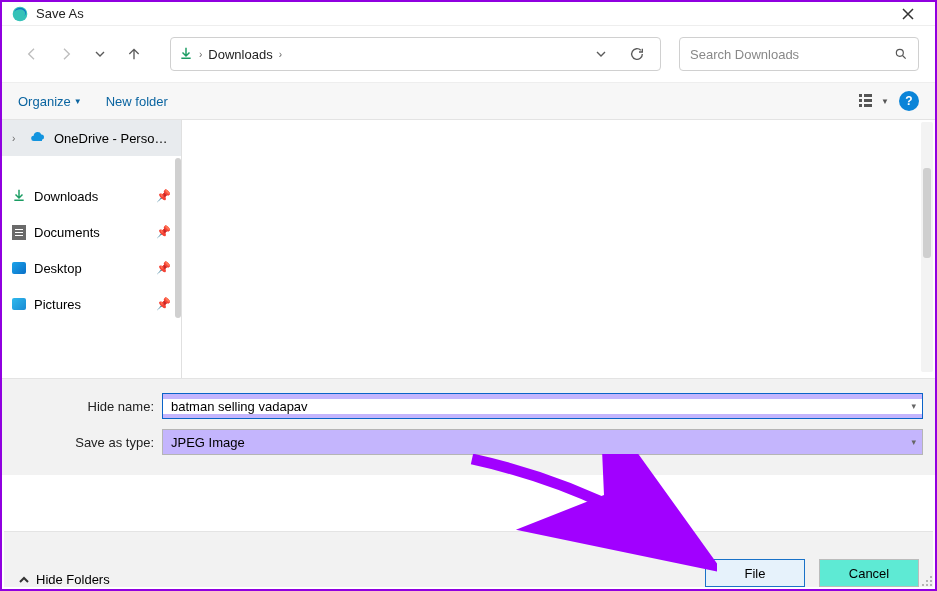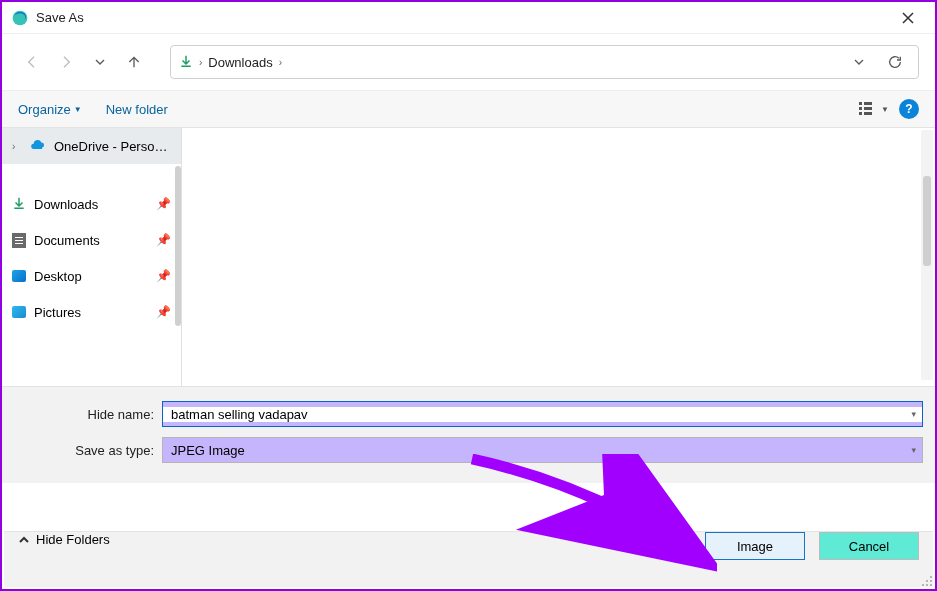--- a/index.html
+++ b/index.html
@@ -1,17 +1,17 @@
 <!DOCTYPE html>
 <html><head>
 <meta charset="utf-8">
 <style>
 *{box-sizing:border-box;margin:0;padding:0;font-family:"Segoe UI",Arial,sans-serif;font-size:13px;}
 body{width:937px;height:591px;background:#fff;border:2px solid #9000e0;position:relative;overflow:hidden;}
-.titlebar{height:32px;display:flex;align-items:center;padding:0 4px 0 10px;border-bottom:1px solid #eee;}
+.titlebar{height:24px;display:flex;align-items:center;padding:0 4px 0 10px;border-bottom:1px solid #eee;}
 .titlebar .app-icon{width:16px;height:16px;margin-right:8px;}
 .titlebar .title{flex:1;color:#222;}
 .titlebar .close{width:46px;height:100%;display:flex;align-items:center;justify-content:center;cursor:pointer;}
 .titlebar .close svg{width:12px;height:12px;stroke:#333;stroke-width:1.5;}
 .navbar{height:56px;display:flex;align-items:center;padding:0 16px;gap:6px;}
 .nav-btn{width:28px;height:28px;display:flex;align-items:center;justify-content:center;color:#5a5a5a;cursor:pointer;}
 .nav-btn.disabled{color:#bdbdbd;cursor:default;}
 .nav-btn svg{width:16px;height:16px;fill:none;stroke:currentColor;stroke-width:2;}
 .address{flex:1;height:34px;border:1px solid #d0d0d0;border-radius:4px;margin-left:16px;display:flex;align-items:center;padding:0 8px;gap:6px;}
 .address .loc-icon svg{width:14px;height:14px;}
@@ -52,21 +52,21 @@
 .main-scroll{position:absolute;right:2px;top:2px;width:12px;height:250px;background:#f3f3f3;border-radius:2px;}
 .main-scroll::before{content:"";position:absolute;top:46px;left:2px;right:2px;height:90px;background:#cfcfcf;border-radius:3px;}
 .form-area{background:#f2f2f2;border-top:1px solid #e3e3e3;padding:14px 12px 10px 12px;}
 .frow{display:flex;align-items:center;gap:8px;margin-bottom:10px;}
 .frow label{width:140px;text-align:right;color:#222;}
 .frow .field{flex:1;height:26px;border:1px solid #b5b5b5;background:#c4b5fd;position:relative;display:flex;align-items:center;}
 .frow .field.active{border-color:#0a64c8;}
 .frow .field input{border:none;outline:none;width:100%;padding:0 8px;font-size:13px;}
 .frow .field .dd{position:absolute;right:6px;color:#666;font-size:9px;pointer-events:none;}
 .frow .field .val{padding:0 8px;}
-.footer{position:absolute;left:2px;right:2px;bottom:2px;height:56px;background:#f2f2f2;border-top:1px solid #e4e4e4;display:flex;align-items:flex-start;padding:0 14px;}
+.footer{position:absolute;left:2px;right:2px;bottom:2px;height:56px;background:#f2f2f2;border-top:1px solid #e4e4e4;display:flex;align-items:flex-end;padding:0 14px;}
 .hide-f{display:flex;align-items:center;gap:6px;cursor:pointer;}
 .hide-f svg{width:12px;height:12px;stroke:#333;fill:none;stroke-width:2;}
 .footer .btns{margin-left:auto;display:flex;gap:14px;}
 .btn{width:100px;height:28px;border:1px solid #bcbcbc;background:#5eead4;display:flex;align-items:center;justify-content:center;cursor:pointer;}
 .btn.primary{background:#e6f2fb;border-color:#1a72c8;}
 .arrow-annot{position:absolute;left:465px;top:452px;pointer-events:none;}
 .resize-grip{position:absolute;right:2px;bottom:2px;width:12px;height:12px;}
 .resize-grip span{position:absolute;width:2px;height:2px;background:#b5b5b5;}
 </style>
 </head>
@@ -124,20 +124,27 @@
           <path d="M6 9l6 6 6-6"></path>
         </svg>
       </div>
     <div class="abtn">
         <svg viewBox="0 0 24 24">
           <path d="M20 12a8 8 0 1 1-2.3-5.6M20 4v5h-5"></path>
         </svg>
       </div>
   </div>
 
+  <div class="search">
+    <input placeholder="Search Downloads" style="">
+    <svg viewBox="0 0 24 24">
+        <circle cx="10" cy="10" r="6"></circle>
+        <path d="M15 15l5 5"></path>
+      </svg>
+  </div>
 </div>
 
 <div class="toolbar">
   <span class="tool-link">
     <span>Organize</span>
     <span class="tri">▼</span>
   </span>
   <span class="tool-link">New folder</span>
   <div class="tool-right">
     <div style="display:flex;align-items:center;gap:6px;">
@@ -214,21 +221,21 @@
 </div>
 
 <div class="footer">
   <div class="hide-f">
     <svg viewBox="0 0 12 12">
         <path d="M2 8l4-4 4 4"></path>
       </svg>
     <span>Hide Folders</span>
   </div>
   <div class="btns">
-    <div class="btn primary">Image</div>
+    <div class="btn primary">File</div>
     <div class="btn">Cancel</div>
   </div>
 </div>
 
 <svg class="arrow-annot" width="250" height="130">
   <defs>
       <marker id="ah" markerWidth="20" markerHeight="20" refX="14" refY="7" orient="auto">
     <path d="M0 0 L18 7 L0 14 L5 7 Z" fill="#a100ff"></path>
       </marker>
     </defs>

